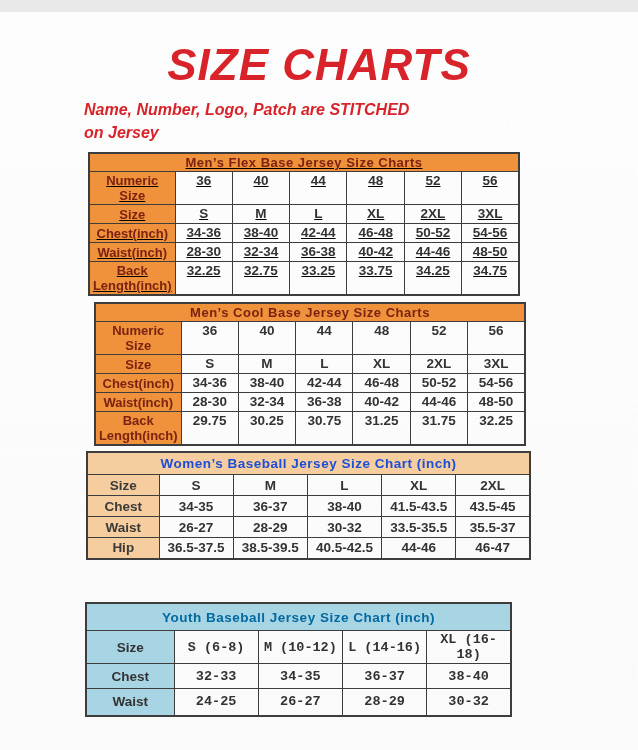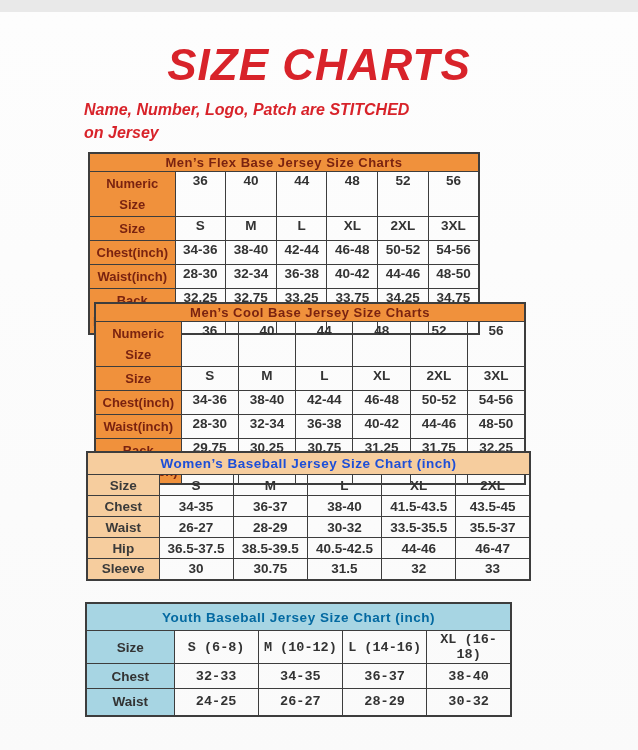--- a/index.html
+++ b/index.html
@@ -20,21 +20,21 @@
   }
   .subtitle {
     position:absolute; left:84px; top:86px;
     font-size:16px; font-weight:bold; font-style:italic;
     line-height:23px;
     color:#d8232a;
   }
 
   
   .tbl { position:absolute; }
-  .tbl-1 { left:88px; top:140px; width:392px; }
+  .tbl-1 { left:88px; top:140px; width:432px;text-decoration:underline; }
   .tbl-2 { left:94px; top:290px; width:432px; }
   .tbl-3 { left:86px; top:439px; width:445px; }
   .tbl-4 { left:85px; top:590px; width:427px; }
 
   table {
     width:100%;
     border-collapse:collapse;
     table-layout:fixed;
     border:2px solid #3d3d3d;
   }
@@ -44,21 +44,21 @@
     font-weight:bold;
     color:#333333;
     padding:1px 2px;
     overflow:hidden;
   }
   td.band { letter-spacing:0.5px; }
 
   
   .t-men col.label-col { width:86px; }
   .t-men .band { background:#f0913c; color:#7a2310; font-size:13px; height:15px; }
-  .t-men .lab  { background:#f0913c; color:#7a2310; font-size:13px; line-height:21px; white-space:pre-line; }
+  .t-men .lab  { background:#f0913c; color:#7a2310; font-size:13px; line-height:15px; white-space:pre-line; }
   .t-men .val  { font-size:13.5px; vertical-align:top; line-height:16px; }
   .t-men tr:nth-child(2) { height:30px; }
   .t-men tr:nth-child(3),
   .t-men tr:nth-child(4),
   .t-men tr:nth-child(5) { height:17px; }
   .t-men tr:nth-child(6) { height:33px; }
 
   
   .t-women col.label-col { width:72px; }
   .t-women .band { background:#f6cd9e; color:#1d4ed8; font-size:13.5px; height:19px; }
@@ -256,28 +256,20 @@
             <td class="val">35.5-37</td>
           </tr>
           <tr>
             <td class="lab">Hip</td>
             <td class="val">36.5-37.5</td>
             <td class="val">38.5-39.5</td>
             <td class="val">40.5-42.5</td>
             <td class="val">44-46</td>
             <td class="val">46-47</td>
           </tr>
-          <tr>
-            <td class="lab">Sleeve</td>
-            <td class="val">30</td>
-            <td class="val">30.75</td>
-            <td class="val">31.5</td>
-            <td class="val">32</td>
-            <td class="val">33</td>
-          </tr>
         </tbody>
       </table>
     </div>
   <div class="tbl tbl-4 t-youth">
       <table>
         <colgroup>
           <col class="label-col">
           <col>
           <col>
           <col>

